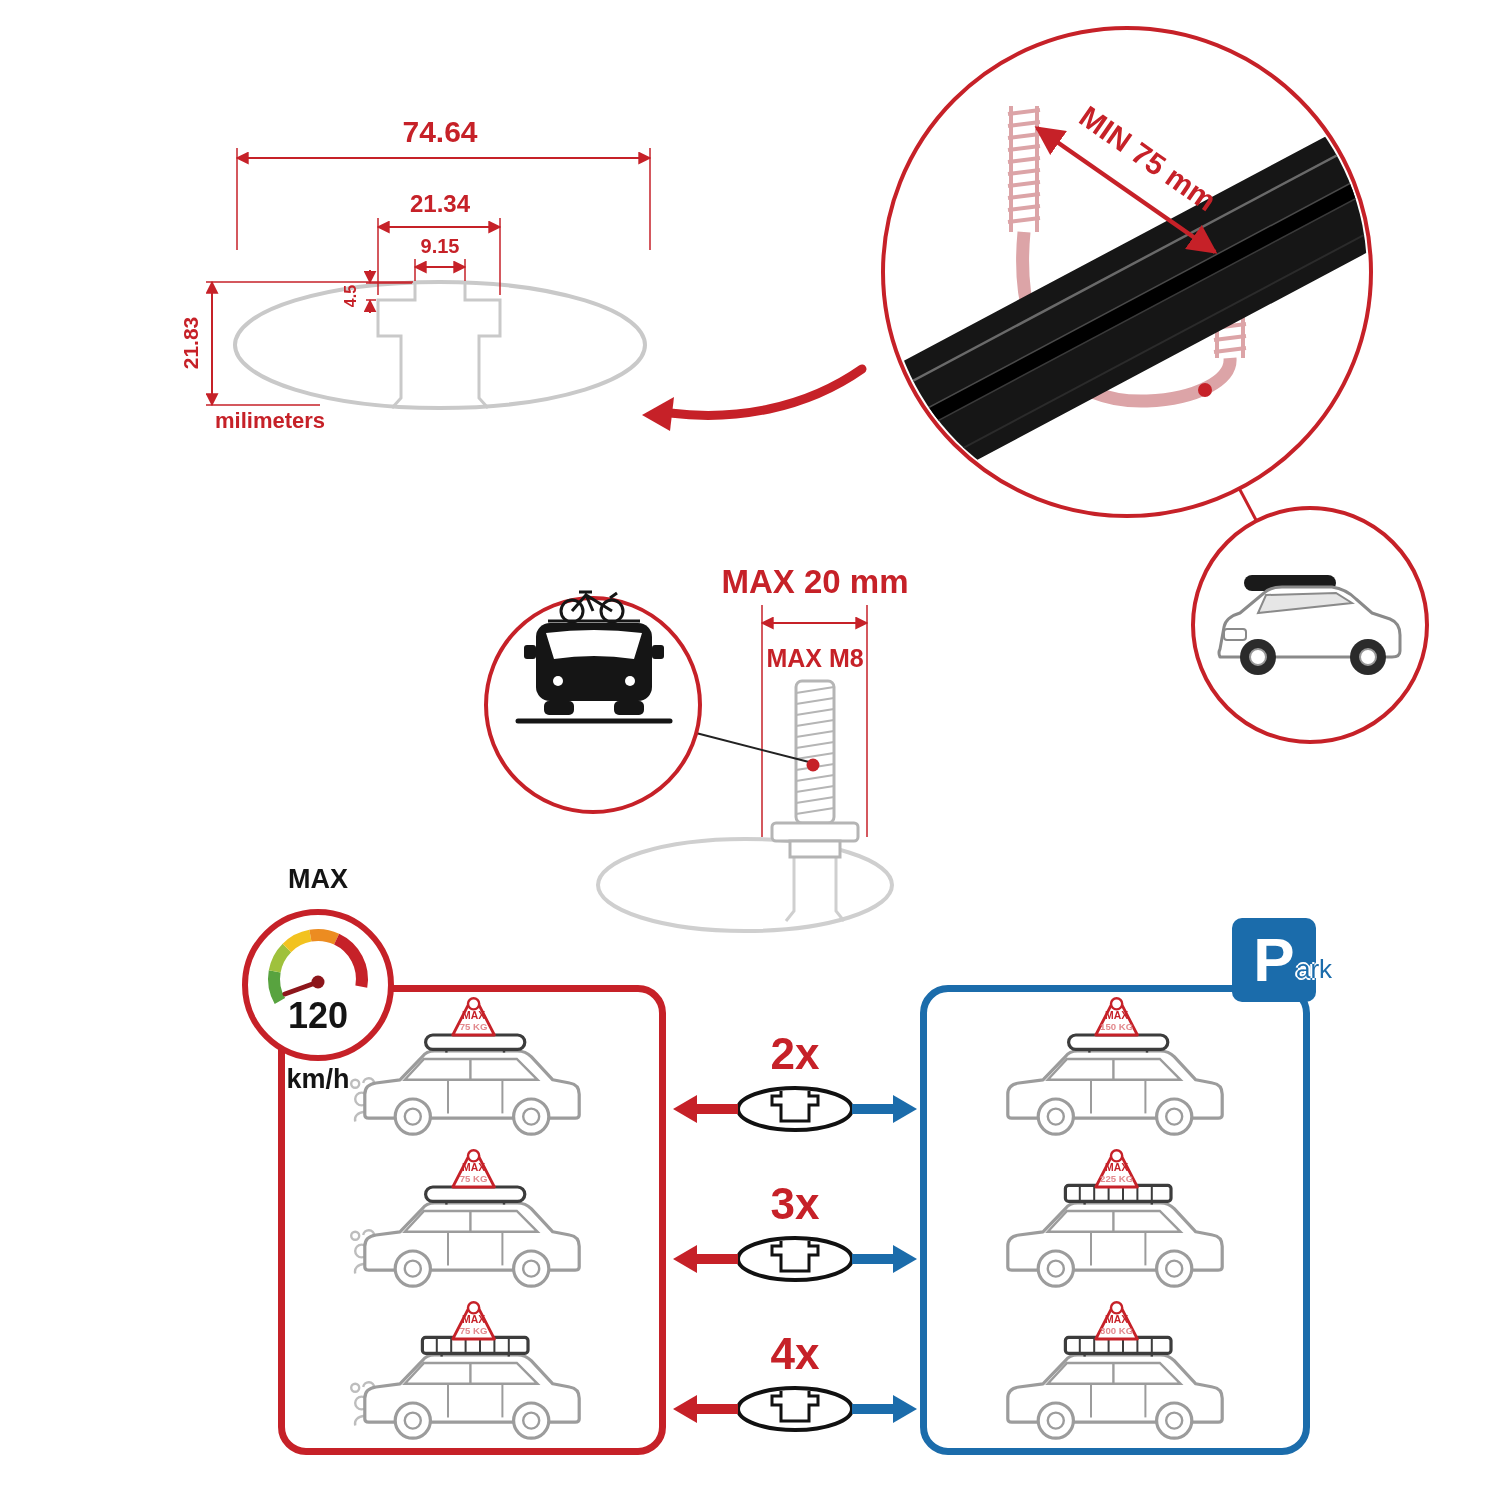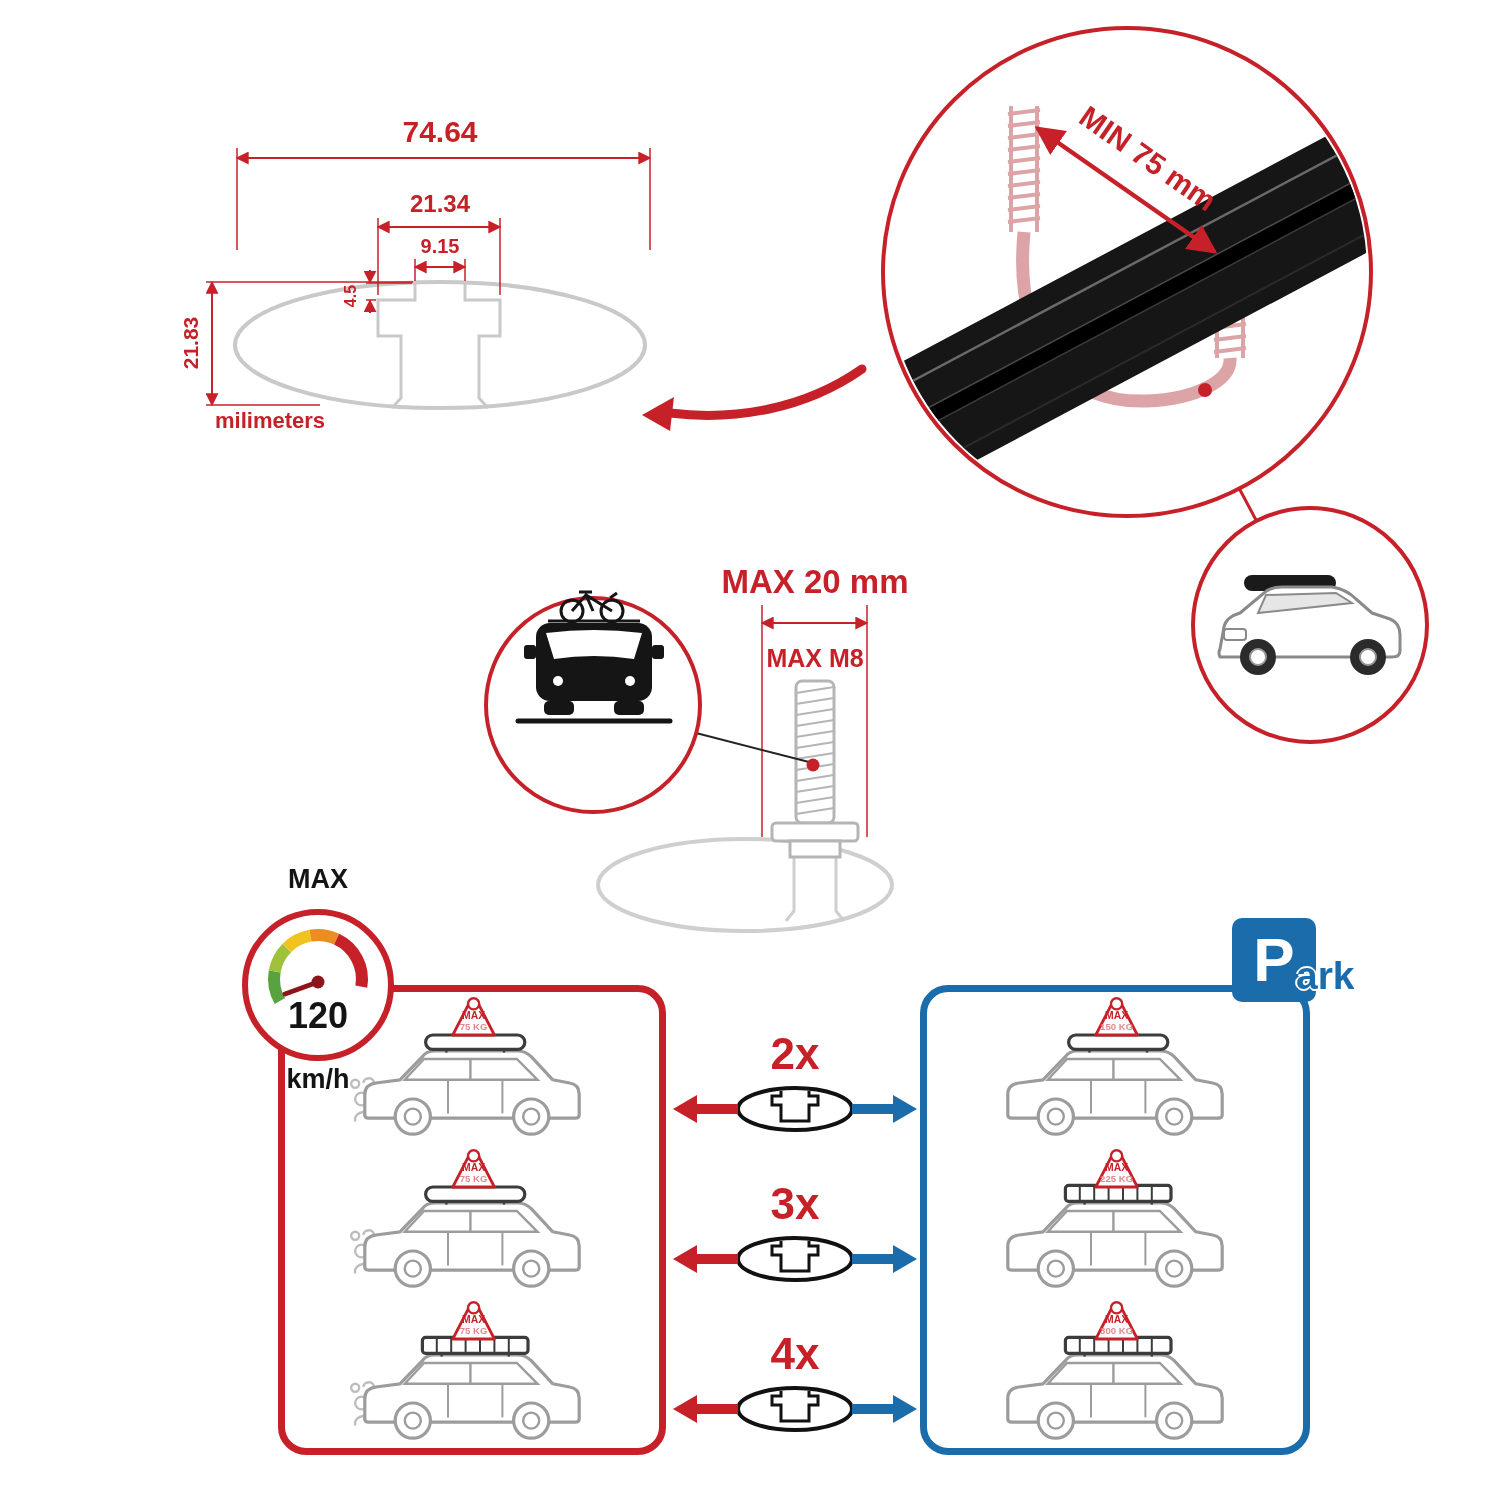--- a/index.html
+++ b/index.html
@@ -12,21 +12,21 @@
   .pen-max{fill:#c62128;font-weight:700;font-size:13px;}
   .pen-wt{fill:#e2898d;font-weight:700;font-size:12px;}
   .mult-label{fill:#c62128;font-weight:700;font-size:44px;}
   #red-box{left:278px;top:985px;width:388px;height:470px;border:7px solid #c62128;border-radius:28px;box-sizing:border-box;}
   #blue-box{left:920px;top:985px;width:390px;height:470px;border:7px solid #1b6cab;border-radius:28px;box-sizing:border-box;}
   .car-svg{position:absolute;width:240px;height:152px;}
   .mult-row{position:absolute;width:260px;height:115px;}
   #park{left:1232px;top:918px;width:160px;height:100px;z-index:6;}
   #park .sq{position:absolute;left:0;top:0;width:84px;height:84px;background:#1b6cab;border-radius:10px;display:flex;align-items:center;justify-content:center;}
   #park .p{color:#fff;font-size:62px;font-weight:700;line-height:1;}
-  #park .ark{position:absolute;left:64px;top:36px;color:#1b6cab;font-size:39px;font-weight:700;
+  #park .ark{position:absolute;left:64px;top:36px;color:#1b6cab;font-size:26px;font-weight:400;
       text-shadow:-2px 0 0 #fff,2px 0 0 #fff,0 -2px 0 #fff,0 2px 0 #fff;}
   #speed-svg{z-index:5;}
 </style>
 </head>
 <body>
 
 <div id="canvas">
 
   <svg class="abs" width="0" height="0" aria-hidden="true">
     <defs>

